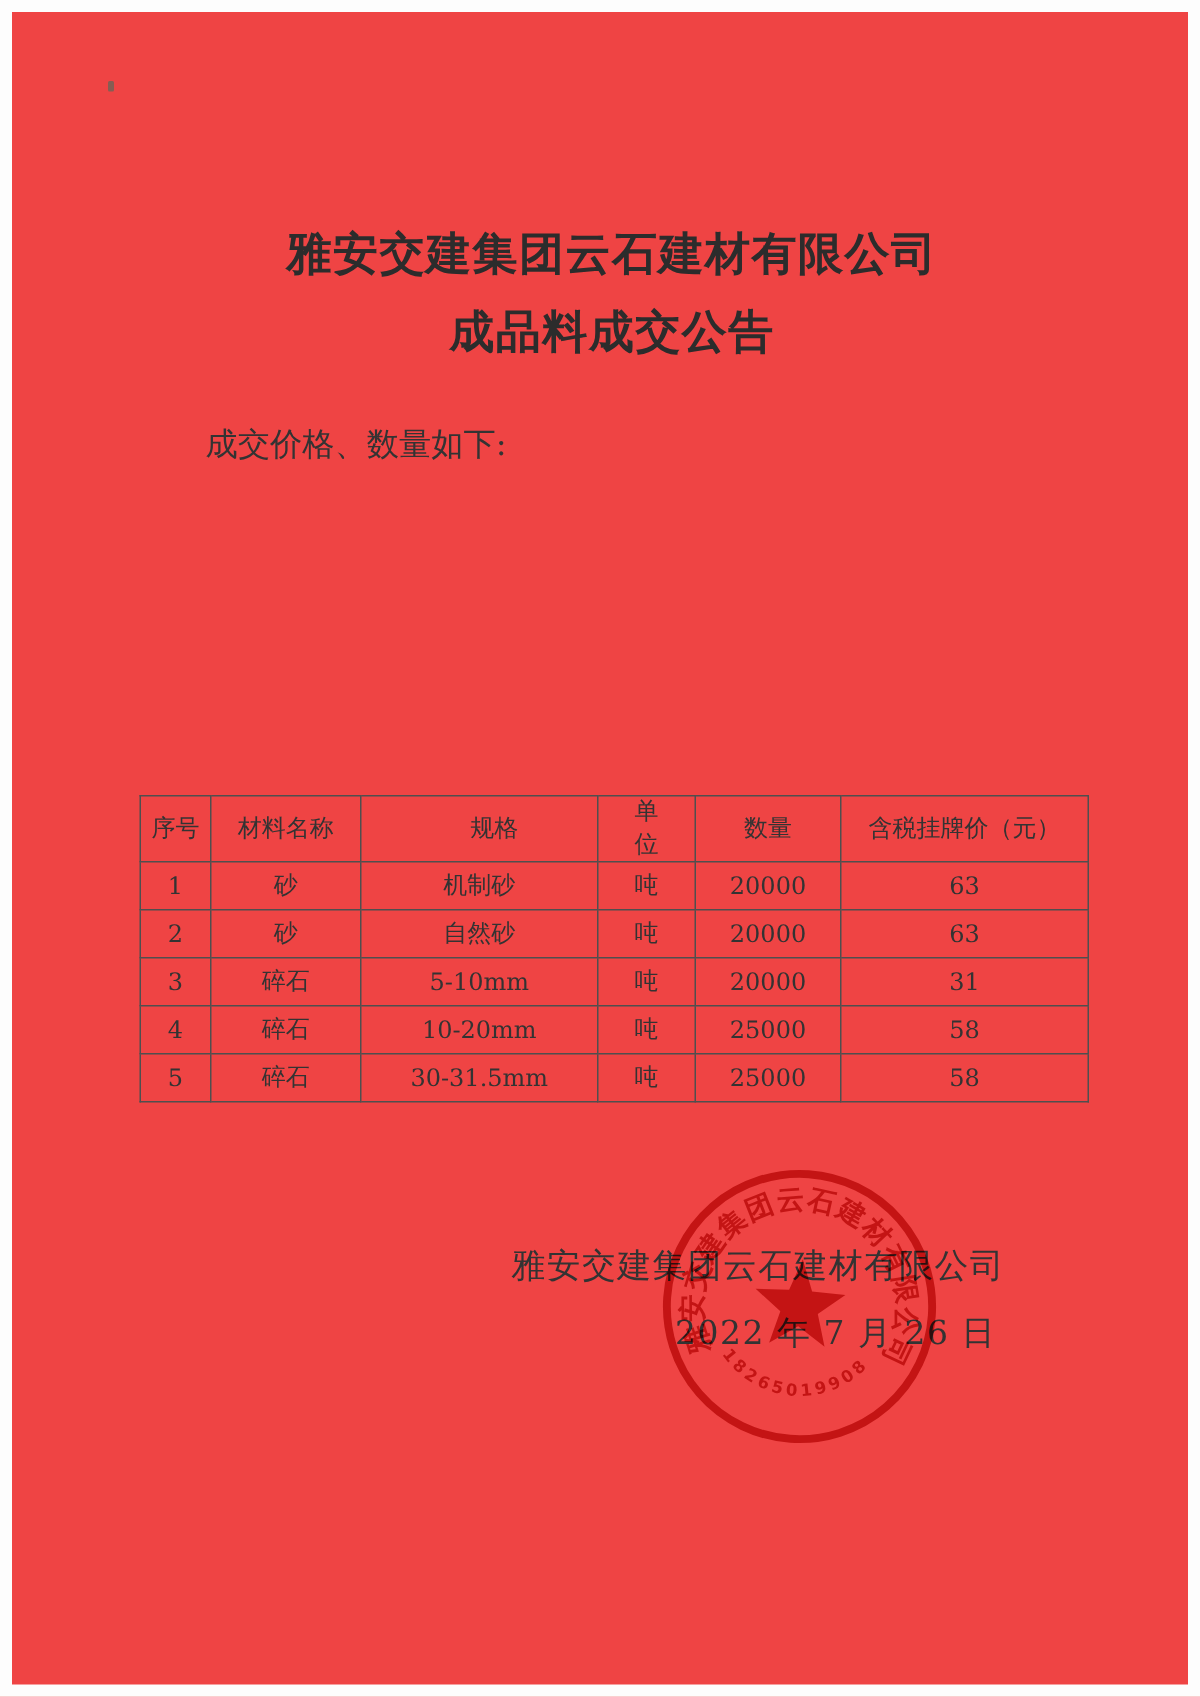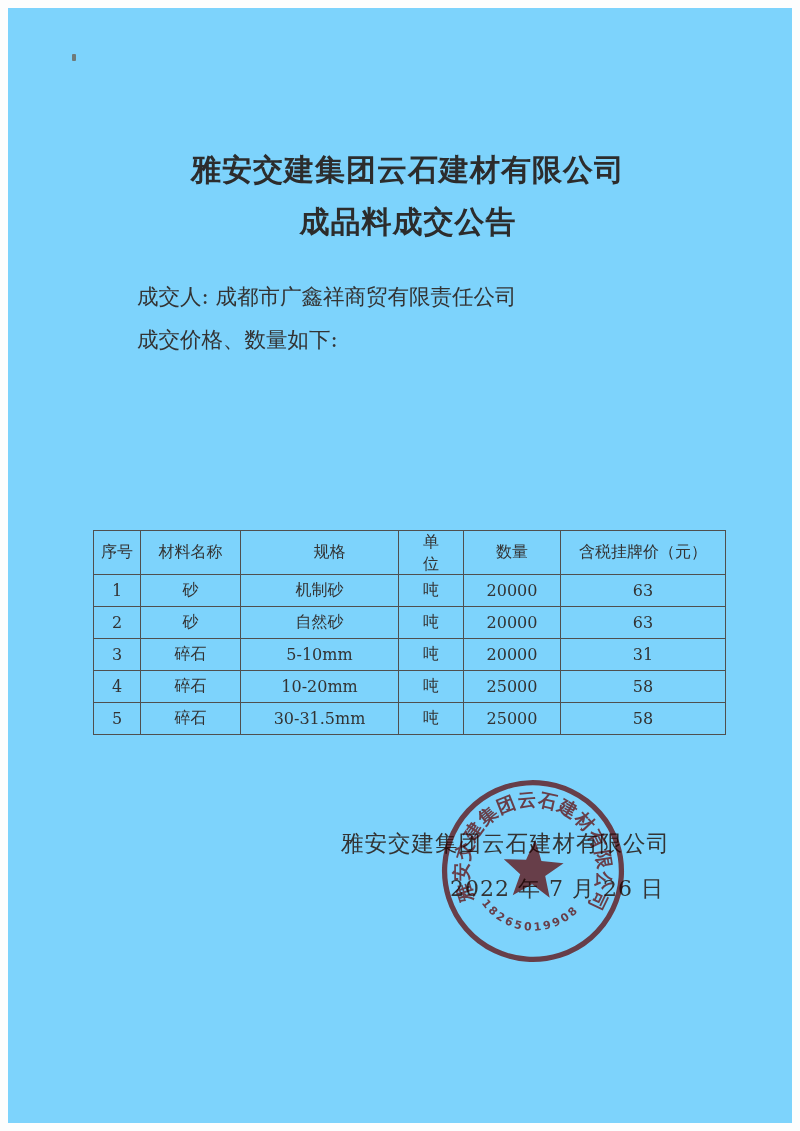--- a/index.html
+++ b/index.html
@@ -1,21 +1,21 @@
 <!DOCTYPE html>
 <html><head>
 <meta charset="utf-8">
 <style>
   html,body{margin:0;padding:0;}
   body{
     width:800px;height:1131px;position:relative;background:#fdfdfd;
     font-family:"DejaVu Serif","Liberation Serif",serif;
     color:#2f2f2f;overflow:hidden;
   }
-  .page{position:absolute;left:8px;top:8px;right:8px;bottom:8px;background:#7dd3fc;}
+  .page{position:absolute;left:8px;top:8px;right:8px;bottom:8px;background:#ef4444;}
   .speck{position:absolute;left:64px;top:46px;width:4px;height:7px;background:#6b6457;border-radius:1px;opacity:.8;}
   .title{position:absolute;left:0;top:136px;width:800px;text-align:center;
     font-size:30px;font-weight:bold;line-height:52px;letter-spacing:1px;color:#2c2c2c;}
   .bodytext{position:absolute;left:86px;top:268px;width:628px;
     font-size:21.5px;line-height:42.6px;color:#333;}
   .para{text-align:justify;text-indent:2em;}
   .indentline{text-indent:2em;}
   .doc-table{position:absolute;left:85px;top:522px;border-collapse:collapse;table-layout:fixed;
     font-size:16px;color:#333;}
   .doc-table th,.doc-table td{border:1px solid #4f4f4f;text-align:center;vertical-align:middle;
@@ -37,21 +37,20 @@
 
 <div class="page">
   <div class="speck"></div>
 
   <div class="title">
     <div>雅安交建集团云石建材有限公司</div>
     <div>成品料成交公告</div>
   </div>
 
   <div class="bodytext">
-    <div class="indentline">成交人: 成都市广鑫祥商贸有限责任公司</div>
     <div class="indentline">成交价格、数量如下:</div>
   </div>
 
   <table class="doc-table">
     <colgroup>
       <col style="width:47px">
         <col style="width:100px">
         <col style="width:158px">
       <col style="width:65px">
         <col style="width:97px">

